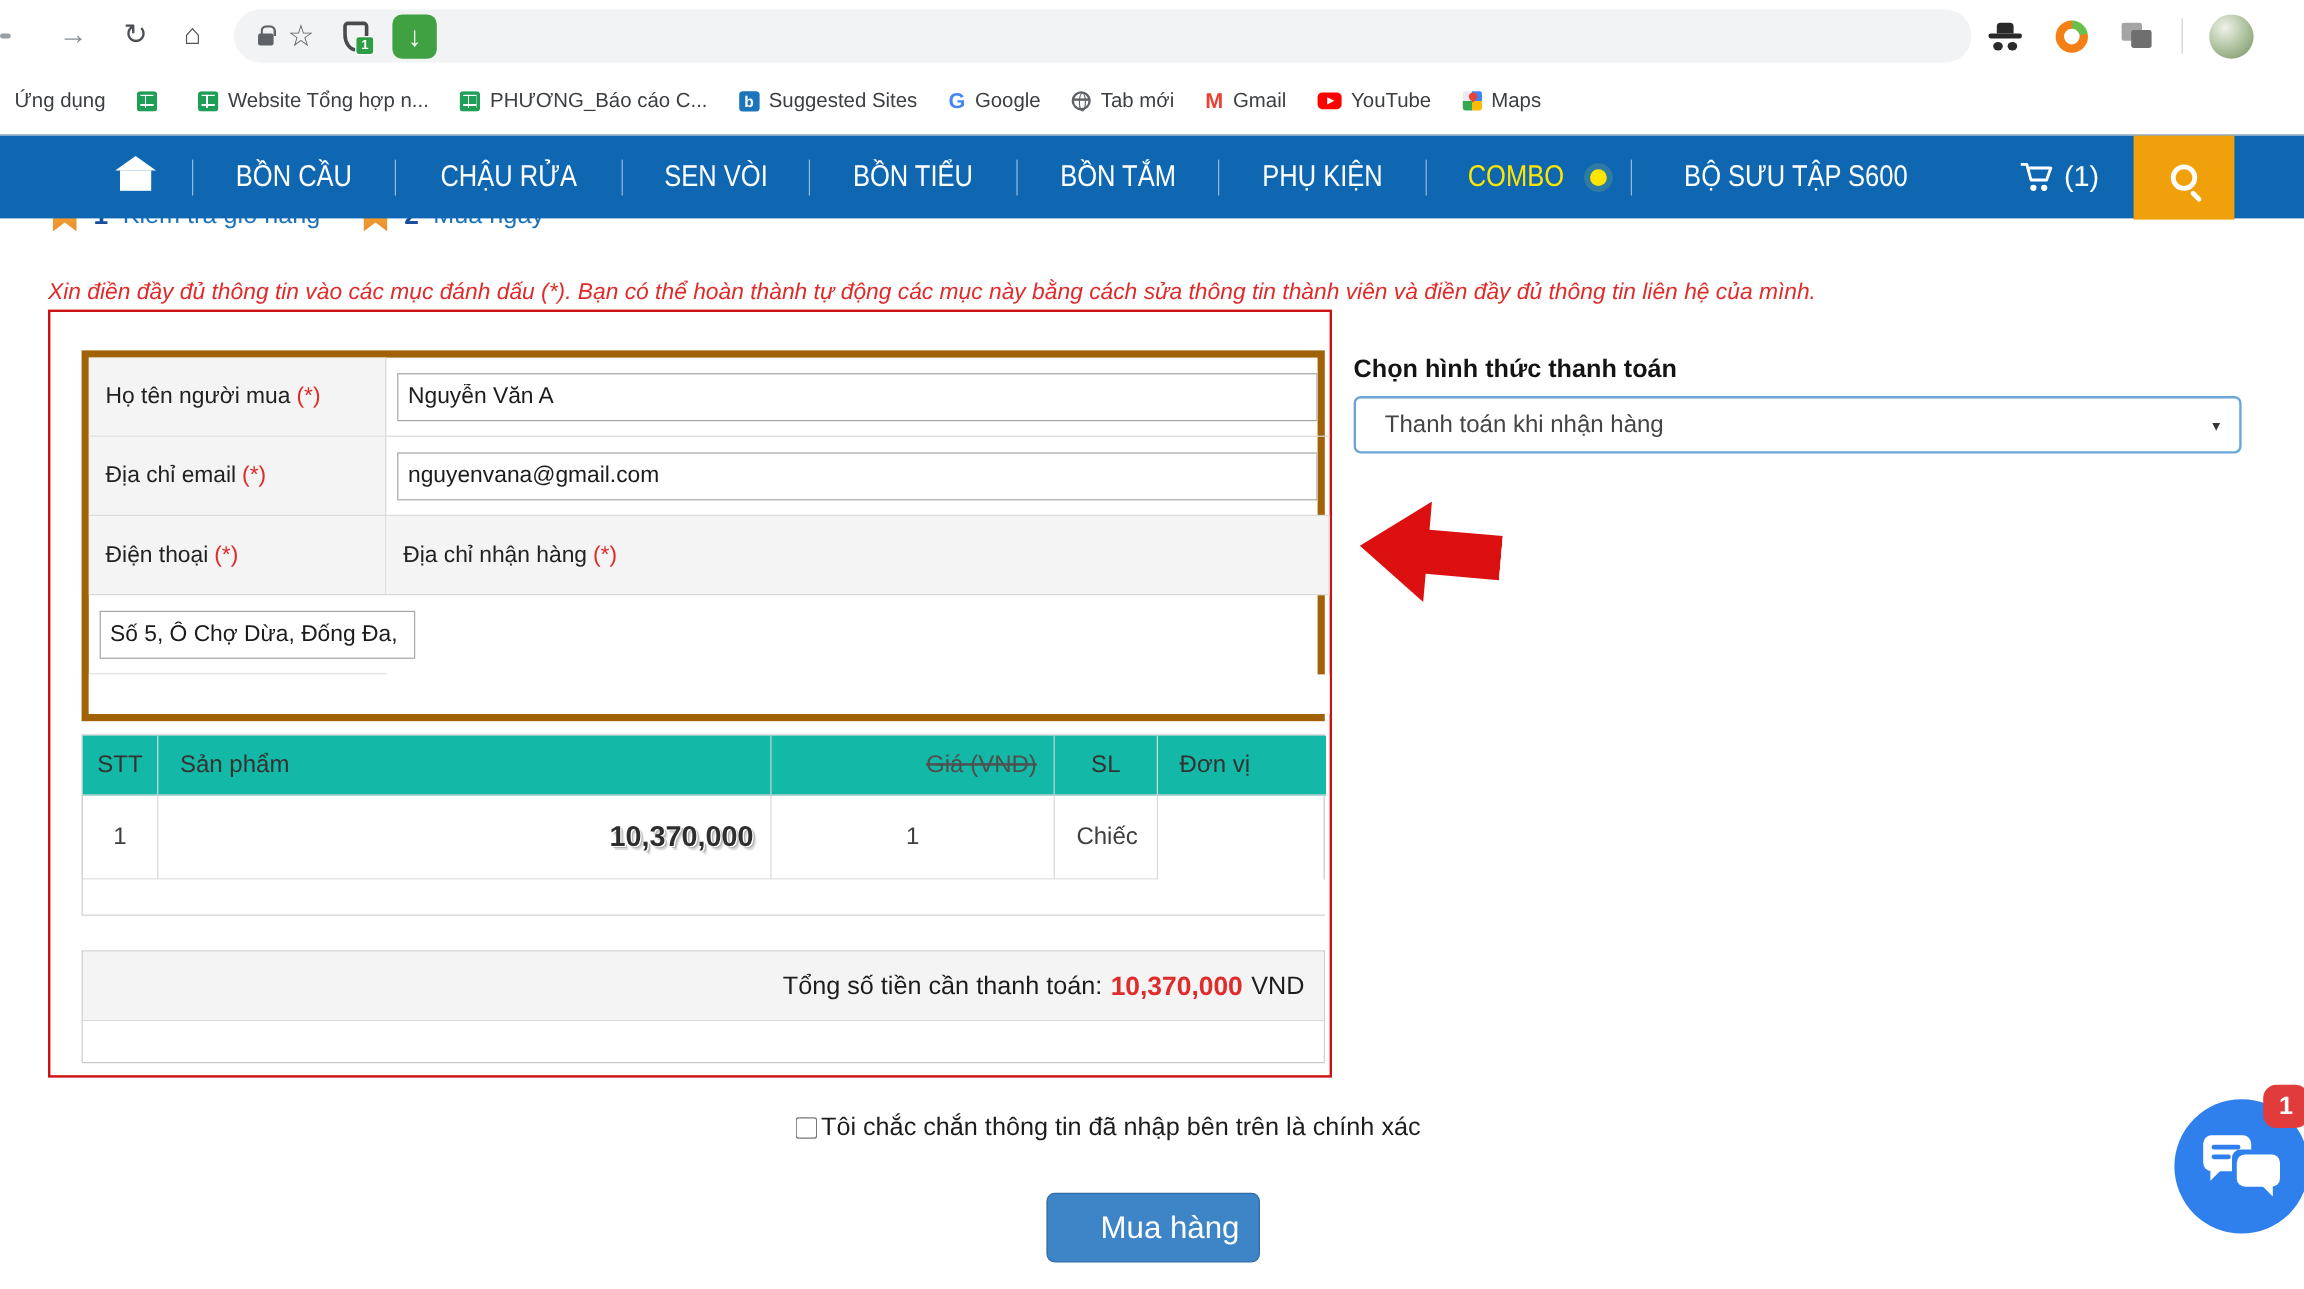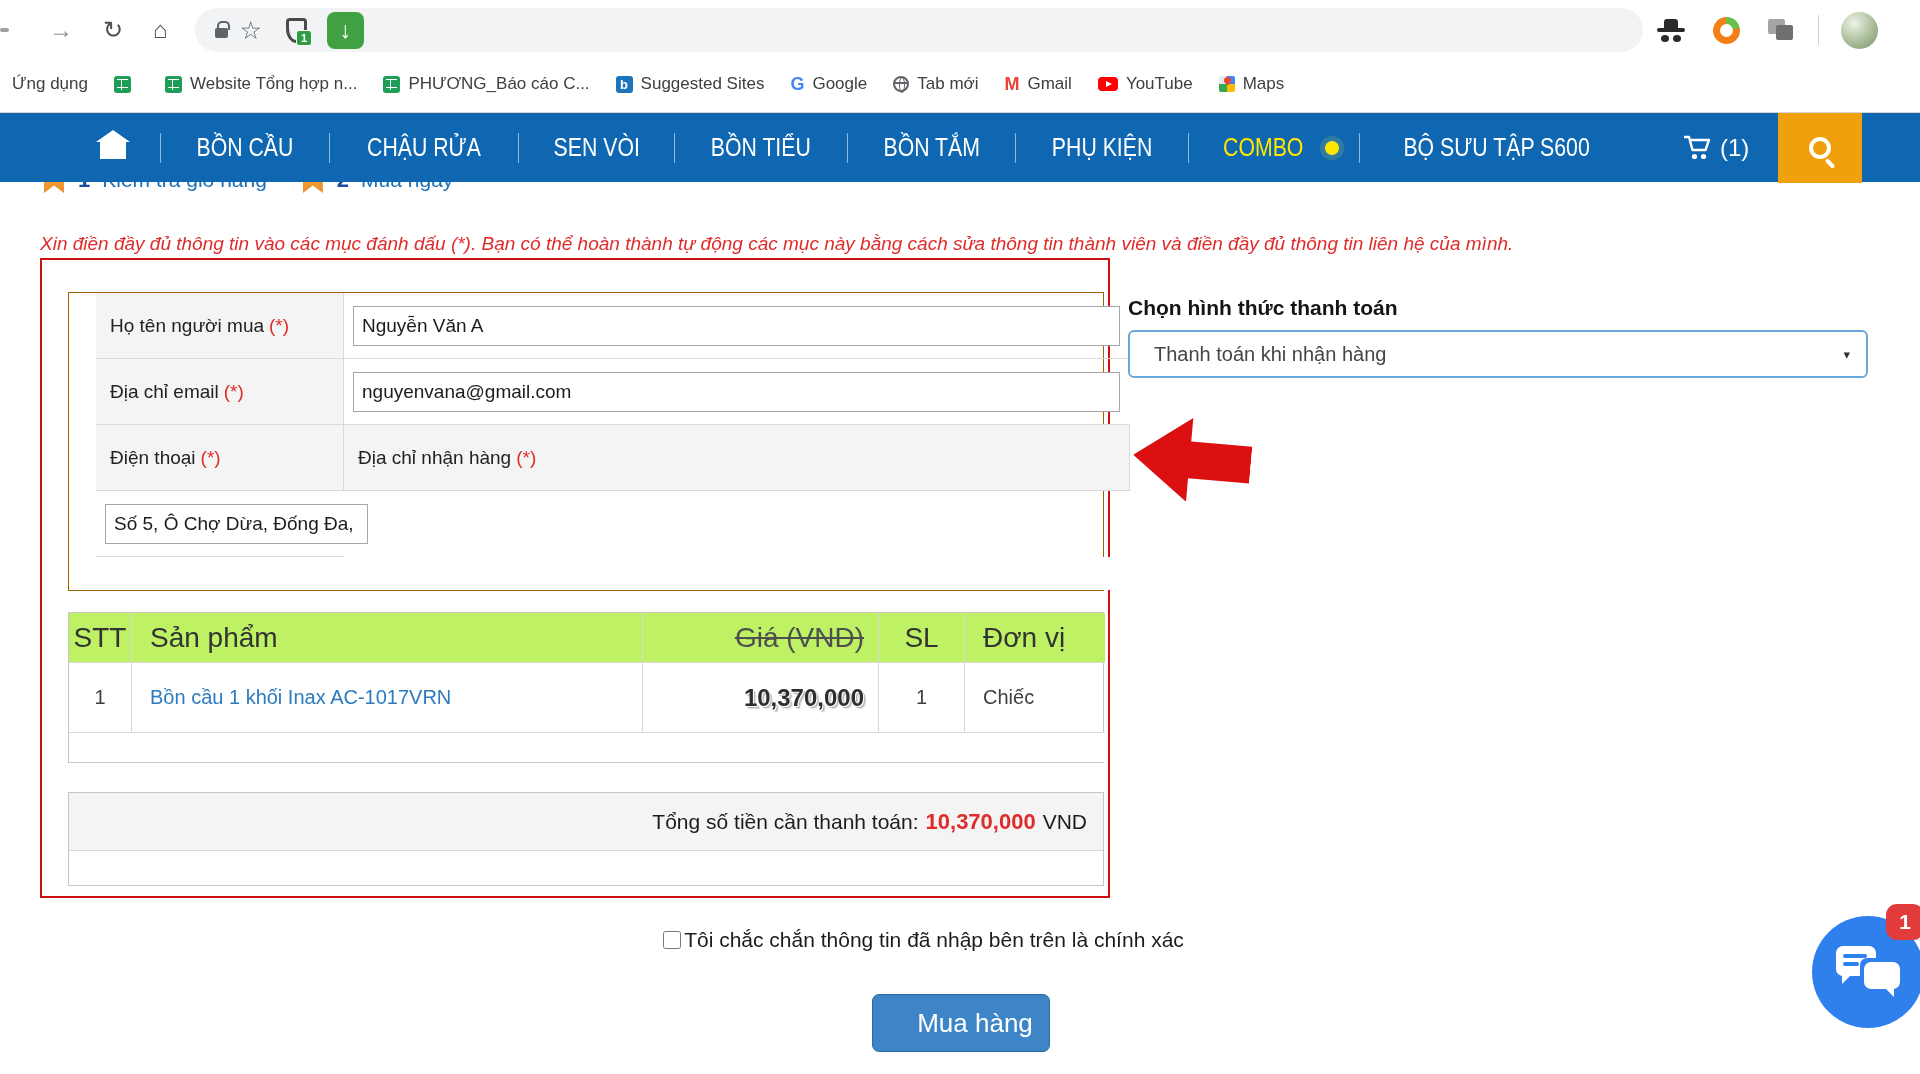--- a/index.html
+++ b/index.html
@@ -99,35 +99,35 @@
   .step-label { font-size:21px; color:#1e73b8; margin-right:36px; }
 
   
   .instructions { position:absolute; top:233px; left:40px; width:1860px;
     font-size:19px; font-style:italic; color:#e02b2b; white-space:nowrap; }
 
   
   .order-box { position:absolute; left:40px; top:258px; width:1070px; height:640px; border:2px solid #cc1111; }
 
   .form-table { position:absolute; left:26px; top:32px; width:1036px;
-    display:grid; grid-template-columns:248px 786px; border:1px solid #a16207; background:#fff;padding-left:27px; }
+    display:grid; grid-template-columns:248px 786px; border:6px solid #a16207; background:#fff; }
   .f-label { height:66px; background:#f4f4f4; border-right:1px solid #d9d9d9; border-bottom:1px solid #d9d9d9;
     display:flex; align-items:center; padding-left:14px; font-size:19px; color:#222; }
   .f-label .req { color:#e02b2b; margin-left:5px; }
   .f-value { height:66px; border-bottom:1px solid #d9d9d9; display:flex; align-items:center; padding-left:9px; }
   .text-input { width:767px; height:40px; border:1px solid #a6a6a6; background:#fff;
     font-family:"Liberation Sans", sans-serif; font-size:19px; color:#1c1c1c; padding:0 8px; }
   .f-strip { grid-column:1 / -1; height:33px; background:#fff; }
 
   .product-table { position:absolute; left:26px; top:352px; width:1036px;
     display:grid; grid-template-columns:63px 511px 236px 86px 140px; border:1px solid #c6c6c6; background:#fff; }
   .p-cell { border-right:1px solid #d9d9d9; border-bottom:1px solid #d9d9d9;
     display:flex; align-items:center; }
   .p-cell:nth-child(5n) { border-right:none; }
-  .p-head { height:50px; background:#bef264; font-size:28px; color:#333; }
+  .p-head { height:50px; background:#14b8a6; font-size:20px; color:#333; }
   .p-row { height:70px; font-size:20px; color:#3f3f3f; }
   .c-center { justify-content:center; }
   .c-left { padding-left:18px; }
   .c-right { justify-content:flex-end; padding-right:14px; }
   .strike { text-decoration:line-through; color:#4f4f4f; }
   .prod-link { color:#2c7bbf; cursor:pointer; }
   .price-emboss { font-size:24px; font-weight:bold; color:#2e2e2e;
     text-shadow:1px 1px 0 #fff, 2px 2px 0 #b5b5b5, 3px 3px 1px #dadada; }
   .p-strip { grid-column:1 / -1; height:29px; background:#fff; }
 
@@ -320,23 +320,20 @@
   <div class="product-table">
     <div class="p-cell p-head c-center">STT</div>
     <div class="p-cell p-head c-left">Sản phẩm</div>
     <div class="p-cell p-head c-right">
         <span class="strike">Giá (VND)</span>
       </div>
     <div class="p-cell p-head c-center">SL</div>
     <div class="p-cell p-head c-left">Đơn vị</div>
 
     <div class="p-cell p-row c-center">1</div>
-    <div class="p-cell p-row c-left">
-      <span class="prod-link">Bồn cầu 1 khối Inax AC-1017VRN</span>
-    </div>
     <div class="p-cell p-row c-right">
       <span class="price-emboss">10,370,000</span>
     </div>
     <div class="p-cell p-row c-center">1</div>
     <div class="p-cell p-row c-left">Chiếc</div>
     <div class="p-strip"></div>
   </div>
 
   <div class="total-box">
     <div class="total-row">

